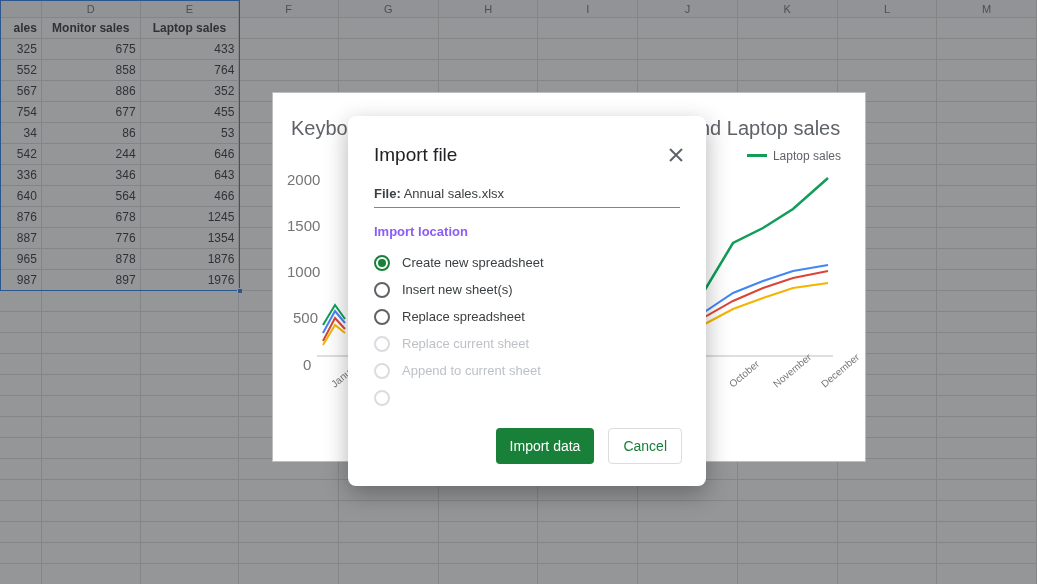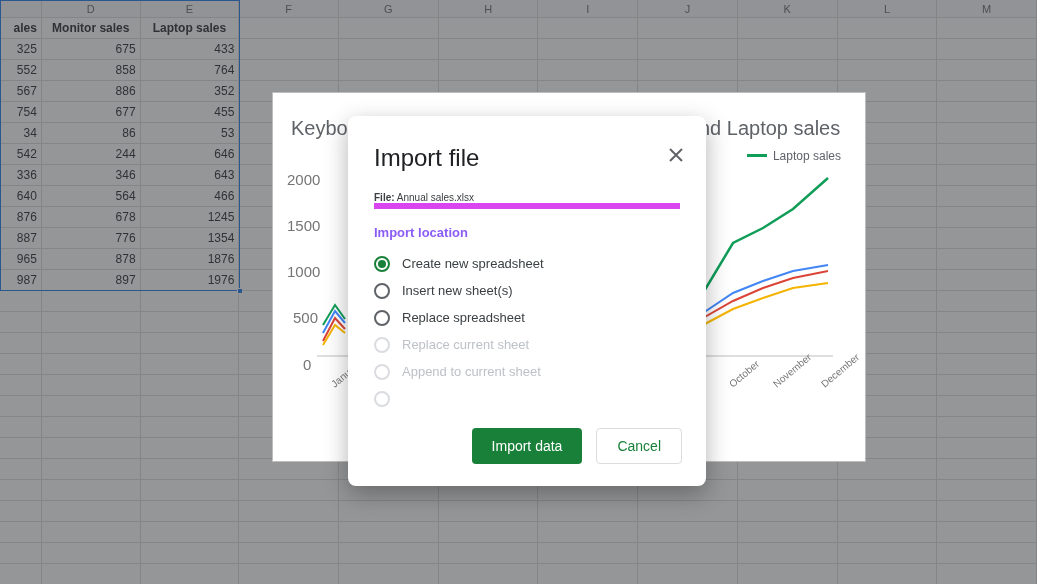--- a/index.html
+++ b/index.html
@@ -29,33 +29,33 @@
   .chart-title { position:absolute; left:18px; top:24px; font-size:20px; color:#5f6368; white-space:nowrap; width:558px; overflow:hidden; }
   .legend { position:absolute; right:24px; top:53px; font-size:12px; color:#5f6368; }
   .legend-item { display:inline-flex; align-items:center; margin-left:14px; }
   .swatch { width:20px; height:3px; display:inline-block; margin-right:6px; }
 
   .axis-label { position:absolute; font-size:15px; color:#757575; }
   .month-lbl { position:absolute; font-size:10px; color:#757575; transform: rotate(-40deg); transform-origin: left top; }
 
   
   .dialog { position:absolute; left:348px; top:116px; width:358px; height:370px; background:#fff; border-radius:8px; box-shadow: 0 8px 24px rgba(0,0,0,0.3); padding: 28px 26px 20px 26px; }
-  .dlg-title { font-size:24px; font-family: "Google Sans", Arial, sans-serif; color:#202124; margin-bottom:20px; }
+  .dlg-title { font-size:19px; font-family: "Google Sans", Arial, sans-serif; color:#202124; margin-bottom:20px; }
   .close-btn { position:absolute; right:16px; top:26px; width:28px; height:28px; border:none; background:none; cursor:pointer; color:#5f6368; font-size:18px; }
-  .file-row { font-size:10px; color:#3c4043; border-bottom:6px solid #d946ef; padding-bottom:0; margin-bottom:16px; }
+  .file-row { font-size:13px; color:#3c4043; border-bottom:1px solid #d946ef; padding-bottom:6px; margin-bottom:16px; }
   .file-row b { font-weight:600; }
   .section-label { font-size:13px; font-weight:600; color:#8b5cf6; margin-bottom:10px; }
   .radio-opt { display:flex; align-items:center; height:27px; font-size:13px; color:#3c4043; cursor:pointer; }
   .radio-opt.disabled { color:#bdc1c6; cursor:default; }
   .radio { width:16px; height:16px; border-radius:50%; border:2px solid #5f6368; margin-right:12px; display:inline-flex; align-items:center; justify-content:center; flex-shrink:0; }
   .radio.checked { border-color:#188038; }
   .radio.checked::after { content:""; width:8px; height:8px; border-radius:50%; background:#188038; }
   .radio-opt.disabled .radio { border-color:#dadce0; }
   .dlg-actions { position:absolute; bottom:22px; right:24px; display:flex; gap:14px; }
-  .btn { height:36px; padding:0 20px; border-radius:4px; font-size:14px; font-weight:500; cursor:pointer; font-family:"Google Sans",Arial,sans-serif; }
+  .btn { height:36px; padding:0 14px; border-radius:4px; font-size:14px; font-weight:500; cursor:pointer; font-family:"Google Sans",Arial,sans-serif; }
   .btn-primary { background:#188038; color:#fff; border:none; }
   .btn-secondary { background:#fff; color:#188038; border:1px solid #dadce0; }
 </style>
 </head>
 <body>
 
 <div class="grid">
   <div class="col-headers">
     <div class="ch col-part"></div>
     <div class="ch col-w">D</div>

